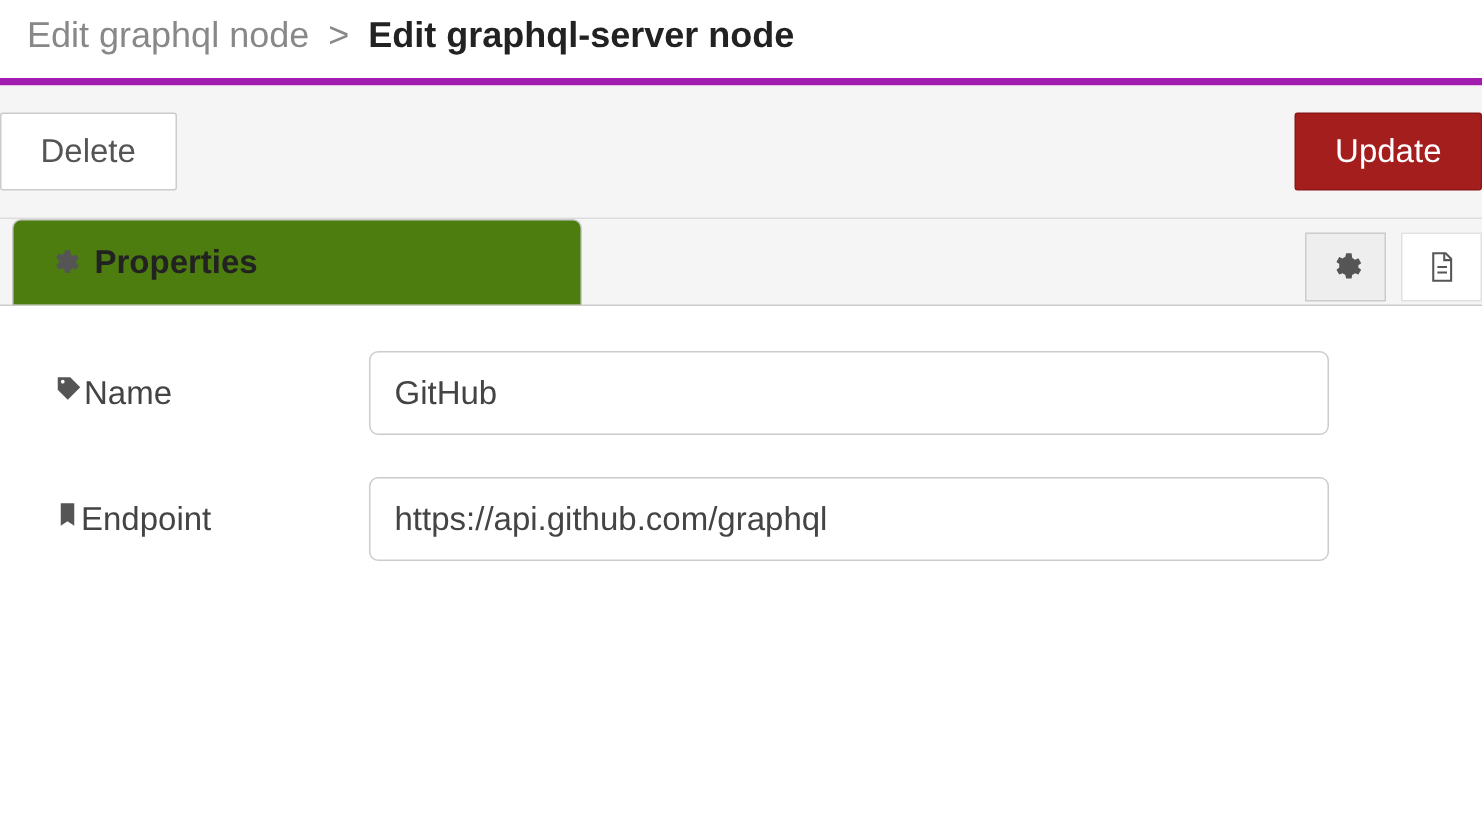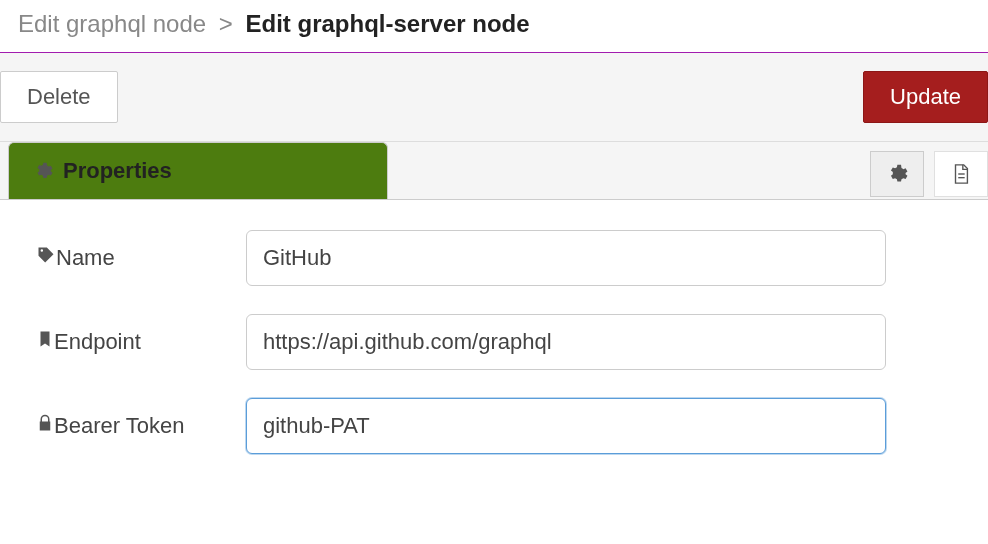--- a/index.html
+++ b/index.html
@@ -10,21 +10,21 @@
     font-size: 20px;
     color: #333;
     background: #fff;
   }
 
   
   .breadcrumb {
     padding: 10px 18px 14px 18px;
     font-size: 24px;
     color: #888;
-    border-bottom: 1px solid #a21caf;
+    border-bottom: 5px solid #a21caf;
     background: #fff;
   }
   .breadcrumb .sep { padding: 0 6px; color: #888; }
   .breadcrumb .current { color: #222; font-weight: 700; }
 
   
   .action-bar {
     display: flex;
     align-items: center;
     padding: 18px 0;
@@ -199,25 +199,14 @@
       <span>
         <svg width="18" height="20" viewBox="0 0 24 24">
           <path class="ico" d="M6 2h12v20l-6-4-6 4z"></path>
         </svg>
       </span>
       <span>Endpoint</span>
     </div>
     <input class="input" value="https://api.github.com/graphql" style="">
   </div>
 
-  <div class="row">
-    <div class="label">
-      <span>
-        <svg width="18" height="20" viewBox="0 0 24 24">
-          <path class="ico" d="M6 10V7a6 6 0 1 1 12 0v3h1v12H5V10h1zm2 0h8V7a4 4 0 1 0-8 0v3z"></path>
-        </svg>
-      </span>
-      <span>Bearer Token</span>
-    </div>
-    <input class="input focused" value="github-PAT" style="">
-  </div>
 
 </div>
 
 </body></html>

